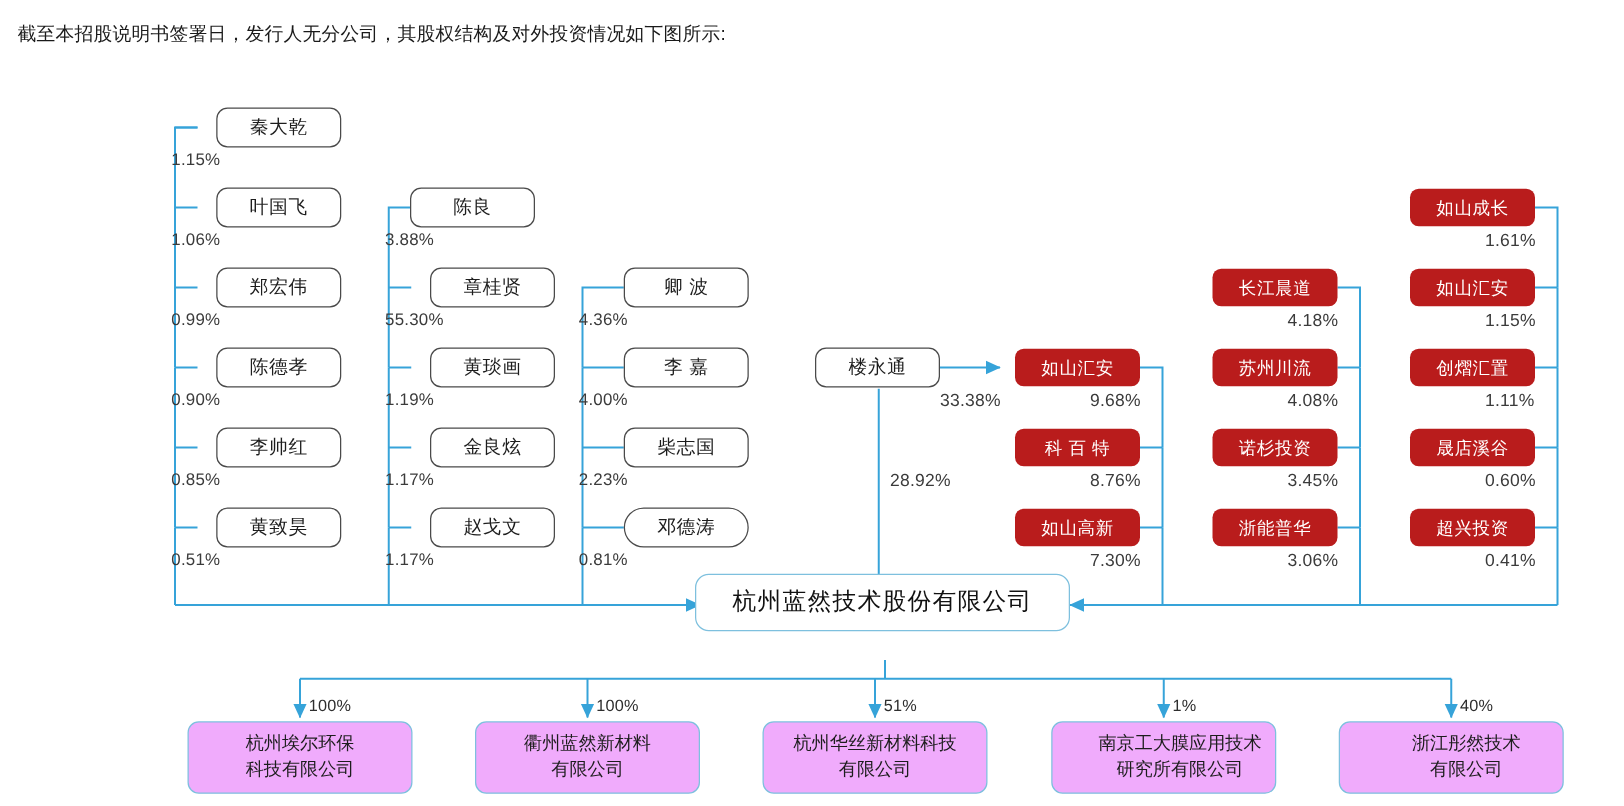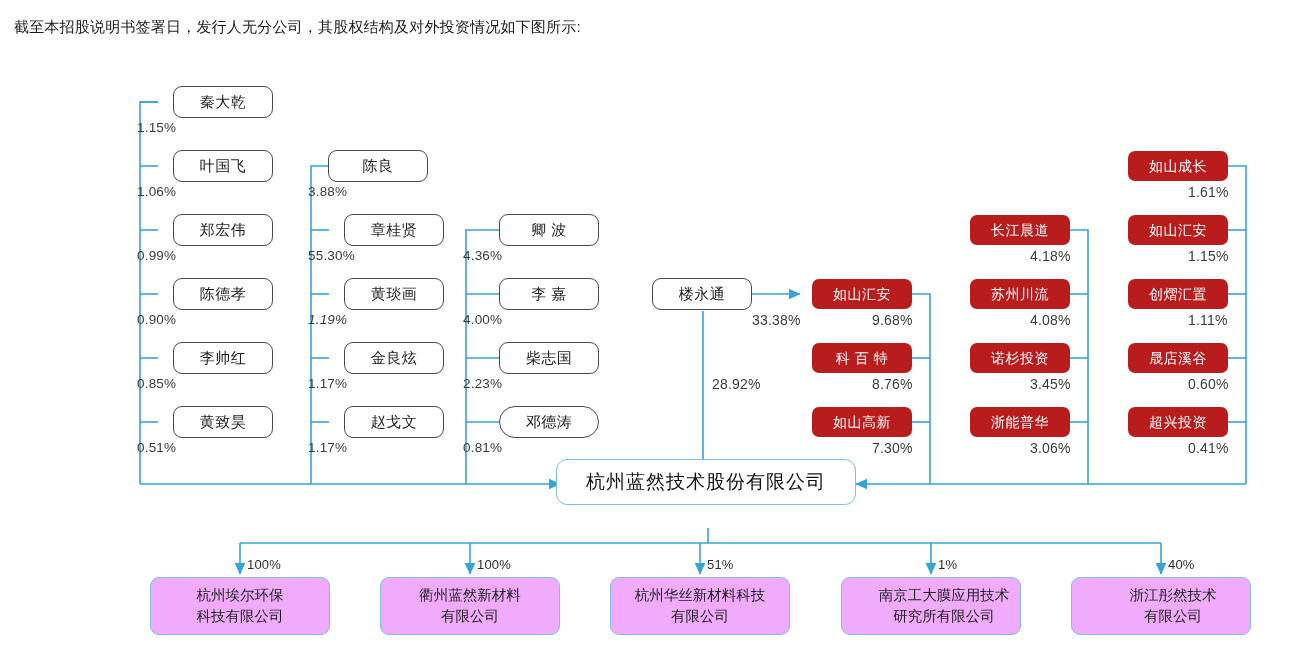--- a/index.html
+++ b/index.html
@@ -195,21 +195,21 @@
   <div class="node person" style="left:173px; top:344px;">黄致昊</div>
   <div class="pct" style="left:137px; top:378px;">0.51%</div>
 
   <div class="node person" style="left:328px; top:88px;">陈良</div>
   <div class="pct" style="left:308px; top:122px;">3.88%</div>
 
   <div class="node person" style="left:344px; top:152px;">章桂贤</div>
   <div class="pct" style="left:308px; top:186px;">55.30%</div>
 
   <div class="node person" style="left:344px; top:216px;">黄琰画</div>
-  <div class="pct" style="left:308px; top:250px;font-style:italic;">1.19%</div>
+  <div class="pct" style="left:308px; top:250px;">1.19%</div>
 
   <div class="node person" style="left:344px; top:280px;">金良炫</div>
   <div class="pct" style="left:308px; top:314px;">1.17%</div>
 
   <div class="node person" style="left:344px; top:344px;">赵戈文</div>
   <div class="pct" style="left:308px; top:378px;">1.17%</div>
 
   <div class="node person" style="left:499px; top:152px;">卿 波</div>
   <div class="pct" style="left:463px; top:186px;">4.36%</div>
 

